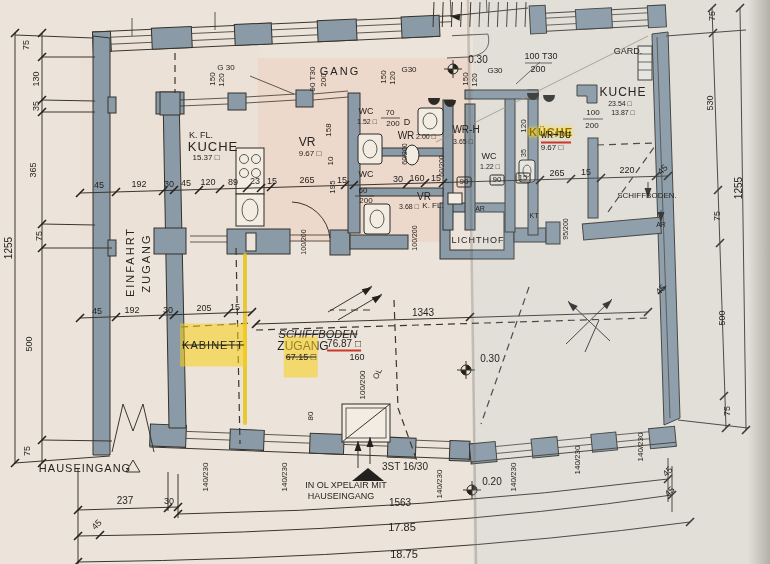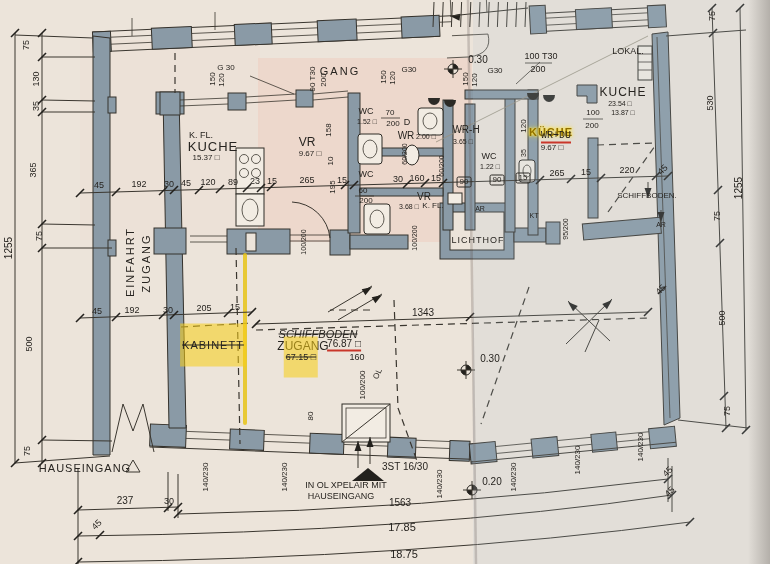--- a/index.html
+++ b/index.html
@@ -340,21 +340,21 @@
       <div class="lbl " style="left: 324px; top: 80px; font-size: 8px; transform: translate(-50%, -50%) rotate(-90deg);">200</div>
       <div class="lbl " style="left: 384px; top: 77px; font-size: 8px; transform: translate(-50%, -50%) rotate(-90deg);">150</div>
       <div class="lbl " style="left: 393px; top: 78px; font-size: 8px; transform: translate(-50%, -50%) rotate(-90deg);">120</div>
       <div class="lbl " style="left: 409px; top: 70px; font-size: 8px; transform: translate(-50%, -50%) rotate(0deg);">G30</div>
       <div class="lbl " style="left: 478px; top: 60px; font-size: 10px; transform: translate(-50%, -50%) rotate(0deg);">0.30</div>
       <div class="lbl " style="left: 466px; top: 79px; font-size: 8px; transform: translate(-50%, -50%) rotate(-90deg);">150</div>
       <div class="lbl " style="left: 475px; top: 80px; font-size: 8px; transform: translate(-50%, -50%) rotate(-90deg);">120</div>
       <div class="lbl " style="left: 495px; top: 71px; font-size: 8px; transform: translate(-50%, -50%) rotate(0deg);">G30</div>
       <div class="lbl " style="left: 541px; top: 56px; font-size: 9px; transform: translate(-50%, -50%) rotate(0deg);">100 T30</div>
       <div class="lbl " style="left: 538px; top: 69px; font-size: 9px; transform: translate(-50%, -50%) rotate(0deg);">200</div>
-      <div class="lbl " style="left: 628px; top: 51px; font-size: 9px; transform: translate(-50%, -50%) rotate(0deg);">LOKAL.</div>
+      <div class="lbl " style="left: 628px; top: 51px; font-size: 9px; transform: translate(-50%, -50%) rotate(0deg);">GARD.</div>
       <div class="lbl " style="left: 201px; top: 135px; font-size: 9px; transform: translate(-50%, -50%) rotate(0deg);">K. FL.</div>
       <div class="lbl " style="left: 213px; top: 146px; font-size: 13px; letter-spacing: 1px; transform: translate(-50%, -50%) rotate(0deg);">KUCHE</div>
       <div class="lbl " style="left: 206px; top: 158px; font-size: 8px; transform: translate(-50%, -50%) rotate(0deg);">15.37 □</div>
       <div class="lbl " style="left: 307px; top: 142px; font-size: 12px; transform: translate(-50%, -50%) rotate(0deg);">VR</div>
       <div class="lbl " style="left: 310px; top: 154px; font-size: 8px; transform: translate(-50%, -50%) rotate(0deg);">9.67 □</div>
       <div class="lbl " style="left: 366px; top: 111px; font-size: 9px; transform: translate(-50%, -50%) rotate(0deg);">WC</div>
       <div class="lbl " style="left: 367px; top: 121px; font-size: 7px; transform: translate(-50%, -50%) rotate(0deg);">1.52 □</div>
       <div class="lbl " style="left: 390px; top: 113px; font-size: 8px; transform: translate(-50%, -50%) rotate(0deg);">70</div>
       <div class="lbl " style="left: 393px; top: 124px; font-size: 8px; transform: translate(-50%, -50%) rotate(0deg);">200</div>
       <div class="lbl " style="left: 407px; top: 122px; font-size: 9px; transform: translate(-50%, -50%) rotate(0deg);">D</div>

